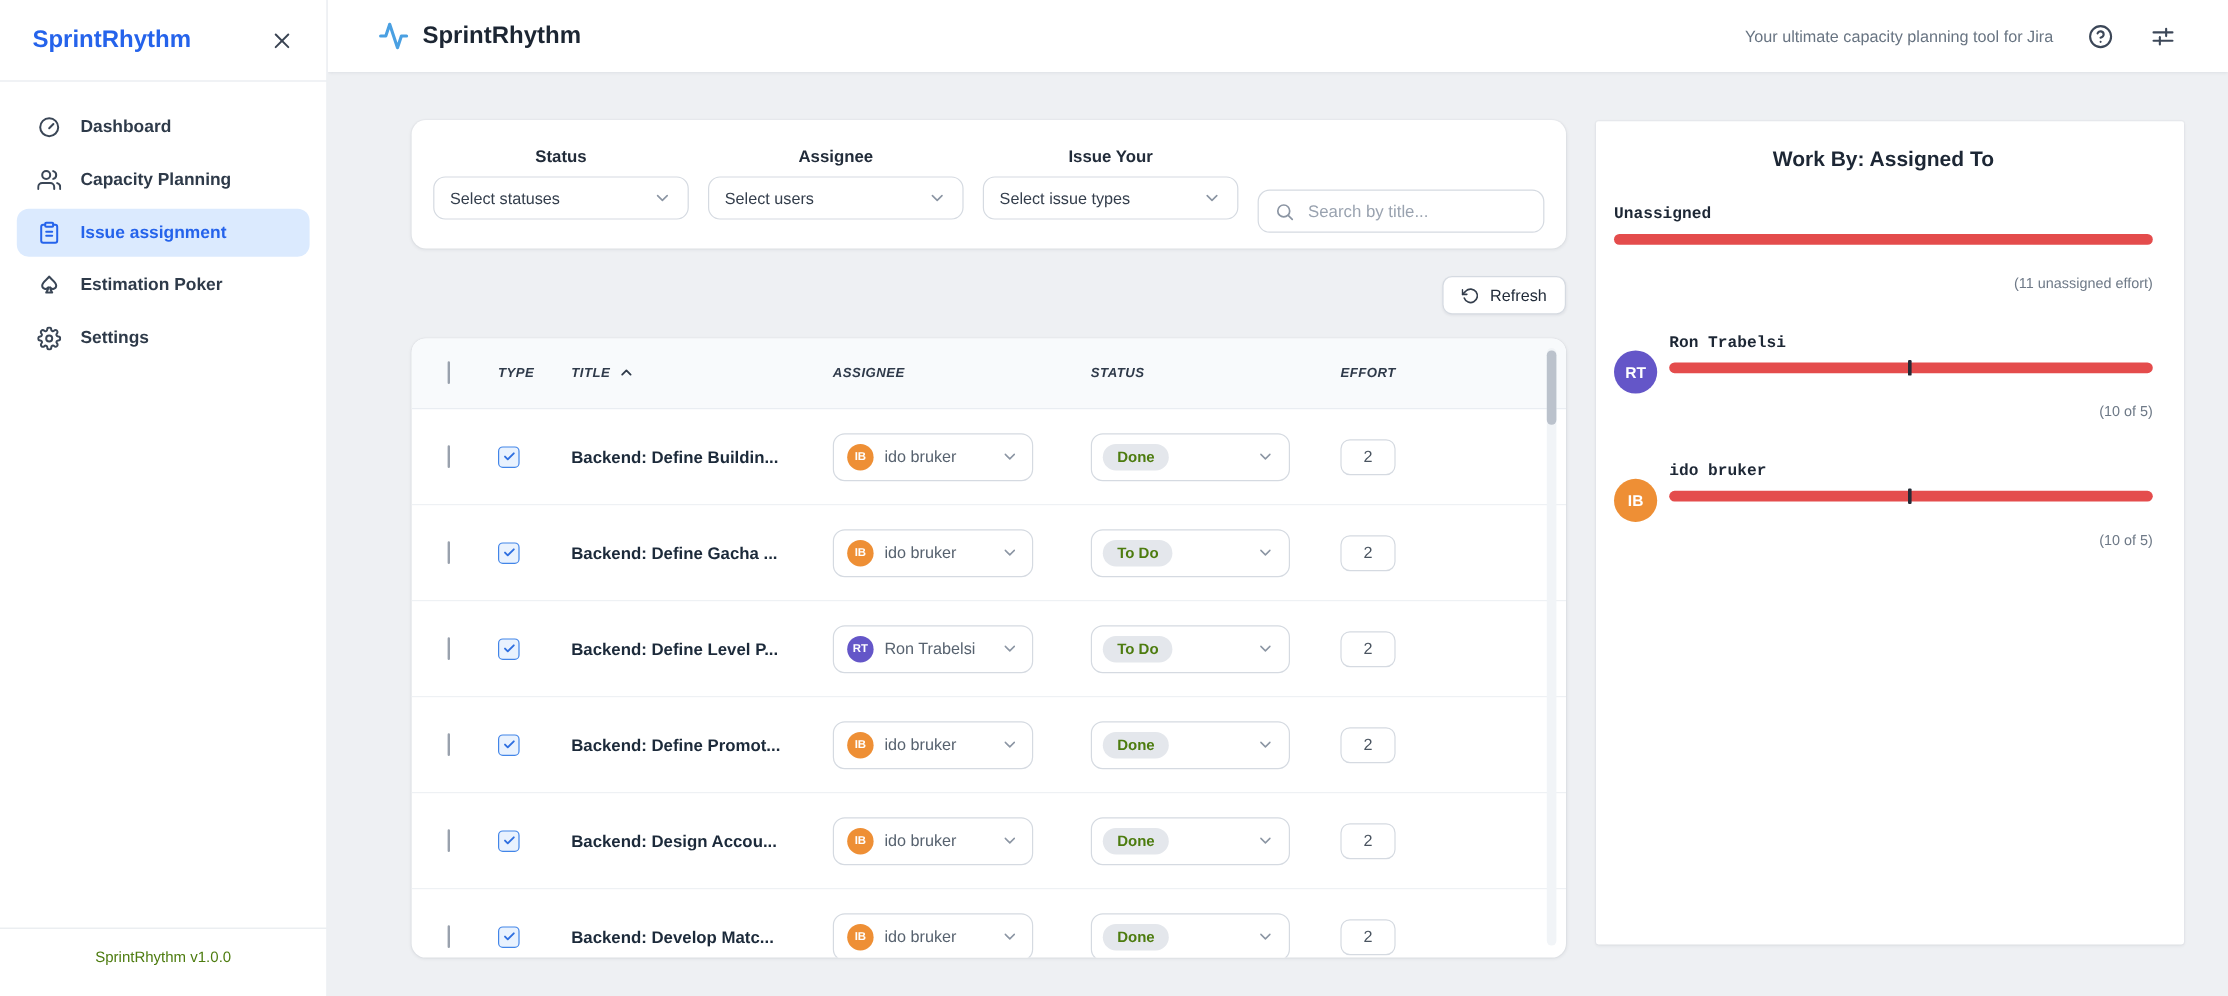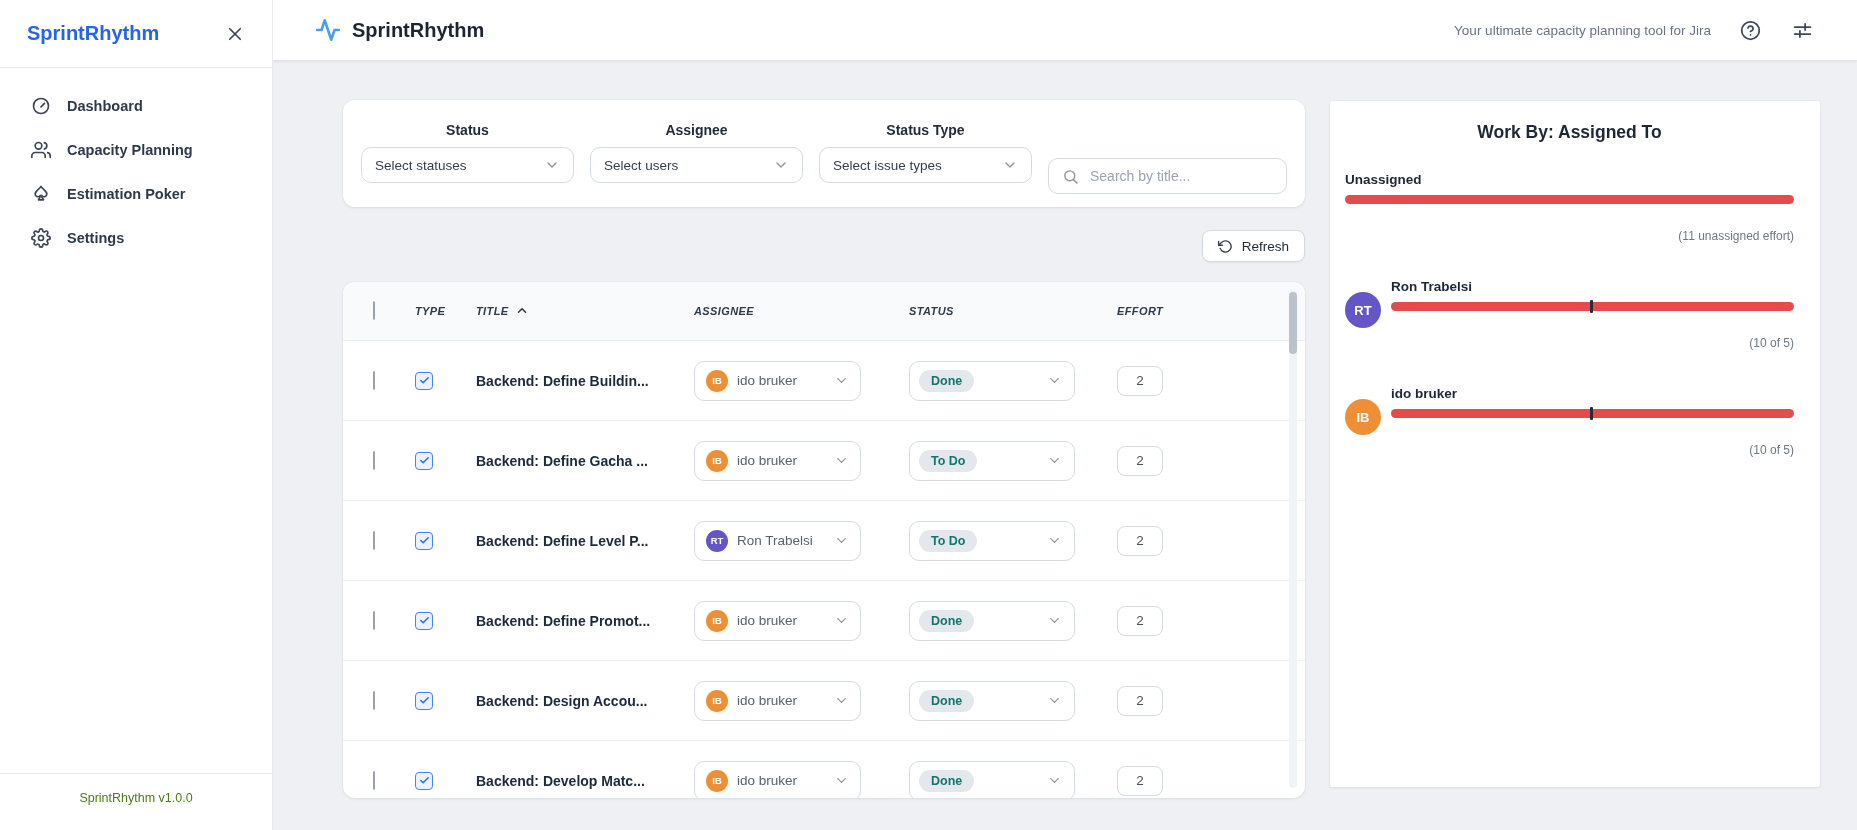--- a/index.html
+++ b/index.html
@@ -119,40 +119,40 @@
   }
   .avatar.sm { width:22px; height:22px; font-size:9.5px; }
   .avatar.lg { width:36px; height:36px; font-size:13px; }
   .assignee-name { font-size:13.5px; color:#57626f; flex:1; white-space:nowrap; overflow:hidden; }
   .status-select {
     width:166px; height:40px; border:1px solid #d5dae1; border-radius:10px; background:#fff;
     display:flex; align-items:center; justify-content:space-between; padding:0 12px 0 9px; cursor:pointer;
   }
   .status-pill {
     background:#e4e7ec; border-radius:999px; padding:4px 12px; font-size:12.5px;
-    font-weight:600; color:#0f766e;
+    font-weight:600; color:#4d7c0f;
   }
   .effort-input {
     width:46px; height:30px; border:1px solid #d5dae1; border-radius:8px; text-align:center;
     font-size:13.5px; color:#4a5460; font-family:"Liberation Sans", sans-serif; background:#fff; outline:none;
   }
   .scroll-track {
     position:absolute; right:8px; top:8px; bottom:10px; width:8px;
     background:#f1f4f7; border-radius:4px;
   }
   .scroll-thumb { position:absolute; top:2px; left:0; width:8px; height:62px; background:#bbc2cc; border-radius:4px; cursor:grab; }
 
   
   .right-card {
     position:absolute; left:1057px; top:41px; width:490px; height:686px;
     border-radius:2px; padding:21px 26px 0 15px;
   }
   .wb-title { text-align:center; font-size:17.5px; font-weight:bold; color:#1d2735; }
   .wb-unassigned { margin-top:29px; }
-  .wb-label { font-size:13.5px; font-weight:bold; color:#1d2735; }
+  .wb-label { font-size:13.5px; font-weight:bold; color:#1d2735;font-family:Liberation Mono, monospace; }
   .wb-bar { position:relative; height:9px; border-radius:5px; margin-top:8px; }
   .wb-caption { text-align:right; font-size:12px; color:#6e7987; margin-top:25px; }
   .person { display:flex; align-items:flex-start; gap:10px; margin-top:36px; }
   .person .avatar { margin-top:13px; }
   .person-body { flex:1; }
   .wb-marker {
     position:absolute; top:-2px; width:3px; height:13px; background:#262b36; border-radius:1px;
   }
 </style>
 </head>
@@ -184,20 +184,31 @@
     <div class="nav-item">
       <span class="nicon">
         <svg width="20" height="20" viewBox="0 0 24 24" fill="none" stroke="currentColor" stroke-width="2" stroke-linecap="round" stroke-linejoin="round">
             <path d="M17 21v-2a4 4 0 0 0-4-4H5a4 4 0 0 0-4 4v2"></path>
             <circle cx="9" cy="7" r="4"></circle>
             <path d="M23 21v-2a4 4 0 0 0-3-3.87"></path>
             <path d="M16 3.13a4 4 0 0 1 0 7.75"></path>
           </svg>
       </span>
       <span>Capacity Planning</span>
+    </div>
+    <div class="nav-item active">
+      <span class="nicon">
+        <svg width="20" height="20" viewBox="0 0 24 24" fill="none" stroke="currentColor" stroke-width="2" stroke-linecap="round" stroke-linejoin="round">
+            <path d="M16 4h2a2 2 0 0 1 2 2v14a2 2 0 0 1-2 2H6a2 2 0 0 1-2-2V6a2 2 0 0 1 2-2h2"></path>
+            <rect x="8" y="2" width="8" height="4" rx="1"></rect>
+            <line x1="9" y1="11" x2="15" y2="11"></line>
+            <line x1="9" y1="15" x2="15" y2="15"></line>
+          </svg>
+      </span>
+      <span>Issue assignment</span>
     </div>
     <div class="nav-item">
       <span class="nicon">
         <svg width="20" height="20" viewBox="0 0 24 24" fill="none" stroke="currentColor" stroke-width="2" stroke-linecap="round" stroke-linejoin="round">
             <path d="M12 3c-2.5 3.4-7 5.4-7 8.9a3.3 3.3 0 0 0 6.1 1.8c.1 2-.8 3.5-2.1 5.3h6c-1.3-1.8-2.2-3.3-2.1-5.3A3.3 3.3 0 0 0 19 11.9C19 8.4 14.5 6.4 12 3z"></path>
           </svg>
       </span>
       <span>Estimation Poker</span>
     </div>
     <div class="nav-item">
@@ -267,21 +278,21 @@
         <div class="selectbox">
           <span>Select users</span>
           <span class="chev">
             <svg width="16" height="16" viewBox="0 0 24 24" fill="none" stroke="currentColor" stroke-width="2" stroke-linecap="round" stroke-linejoin="round">
                 <polyline points="6 9 12 15 18 9"></polyline>
               </svg>
           </span>
         </div>
       </div>
       <div class="f-field">
-        <div class="f-label">Status Type</div>
+        <div class="f-label">Issue Your</div>
         <div class="selectbox">
           <span>Select issue types</span>
           <span class="chev">
             <svg width="16" height="16" viewBox="0 0 24 24" fill="none" stroke="currentColor" stroke-width="2" stroke-linecap="round" stroke-linejoin="round">
                 <polyline points="6 9 12 15 18 9"></polyline>
               </svg>
           </span>
         </div>
       </div>
       <div class="f-field search-wrap">

